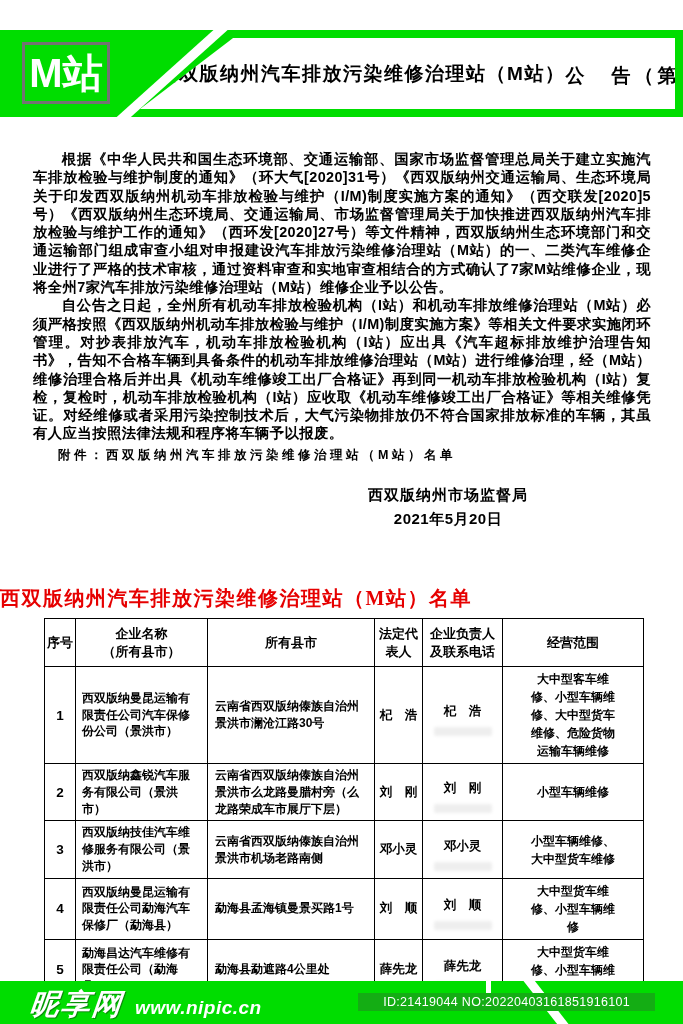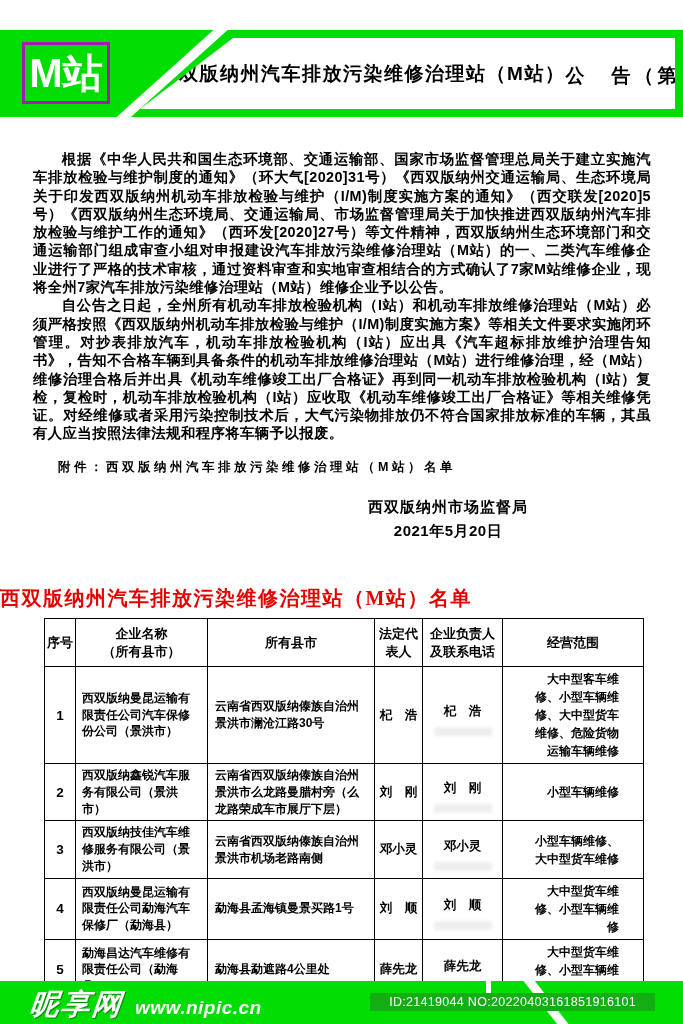--- a/index.html
+++ b/index.html
@@ -7,21 +7,21 @@
   .page {
     position:relative; width:683px; height:1024px; margin:0 auto;
     background:#ffffff; overflow:hidden;
     font-family:"Liberation Sans", sans-serif; color:#000;
   }
 
   
   .header-band { position:absolute; top:30px; left:0; width:683px; height:87px; background:var(--green); }
   .logo-box {
     position:absolute; left:22px; top:12px; width:88px; height:62px;
-    border:3px solid #a21caf; display:flex; align-items:center; justify-content:center;
+    border:3px solid #737373; display:flex; align-items:center; justify-content:center;
   }
   .logo-box span { color:#fff; font-size:40px; font-weight:bold; line-height:1; }
   .diag-stripe {
     position:absolute; left:112px; top:0; width:118px; height:100%;
     background:#fff; clip-path:polygon(86% 0, 98% 0, 16% 100%, 4% 100%);
   }
   .title-panel {
     position:absolute; left:140px; top:8px; right:8px; bottom:8px; background:#fff;
     clip-path:polygon(17.4% 0, 100% 0, 100% 100%, 0 100%);
     display:flex; flex-direction:row; align-items:center; justify-content:center;
@@ -30,21 +30,21 @@
   .title-panel .t1 { font-size:19px; font-weight:bold; letter-spacing:1.5px; white-space:nowrap; }
   .title-panel .t2 { font-size:19px; font-weight:bold; letter-spacing:4px; margin-top:5px; white-space:nowrap; }
 
   
   .doc-body { position:absolute; top:150px; left:33px; width:618px; }
   .para {
     font-size:14.4px; font-weight:bold; line-height:18.3px; letter-spacing:0.4px;
     text-align:justify; text-indent:2em;
   }
   .attachment {
-    margin-top:16px; font-size:12.5px; font-weight:bold; letter-spacing:3.5px; text-indent:2em;
+    margin-top:4px; font-size:12.5px; font-weight:bold; letter-spacing:3.5px; text-indent:2em;
     white-space:nowrap;
   }
   .sig-block { margin-top:22px; font-size:15px; font-weight:bold; letter-spacing:1px; }
   .sig1 { display:flex; margin-left:236px; gap:32px; white-space:nowrap; }
   .sig2, .sig3 { width:100%; text-align:center; transform:translateX(106px); margin-top:5px; white-space:nowrap; }
   .sig3 { letter-spacing:0.5px; }
 
   
   .table-title {
     position:absolute; top:585px; left:0; width:683px; 
@@ -61,35 +61,35 @@
     border:1.6px solid #000; font-weight:bold; vertical-align:middle;
   }
   .list-table th {
     font-size:13px; line-height:1.35; padding:6px 2px; white-space:pre-line; height:44px;
   }
   .cell-no   { text-align:center; font-size:13.5px; }
   .cell-name { font-size:12px; line-height:1.4; padding:3px 6px; text-align:left; }
   .cell-addr { font-size:12px; line-height:1.4; padding:3px 7px; text-align:left; }
   .cell-rep  { text-align:center; font-size:12.5px; white-space:nowrap; }
   .cell-mgr  { text-align:center; font-size:12.5px; vertical-align:top; padding-top:9px; white-space:nowrap; }
-  .cell-scope{ font-size:12px; line-height:1.5; padding:3px 24px; text-align:right; }
+  .cell-scope{ font-size:12px; line-height:1.5; padding:3px 24px; text-align:center; }
   .smudge { width:58px; height:9px; margin:7px auto 0; background:#9a9a9a; opacity:0.16; filter:blur(1.5px); border-radius:2px; }
   .r-h1 td { height:58px; }  .r-h2 td { height:52px; }  .r-h3 td { height:46px; }
   .r-h4 td { height:56px; }  .r-h5 td { height:46px; }  .r-h6 td { height:60px; }
 
   
   .footer { position:absolute; left:0; bottom:0; width:683px; height:43px; background:var(--green); overflow:hidden; }
   .footer-diag { position:absolute; left:545px; top:-14px; width:9px; height:80px; background:#fff; transform:rotate(-38deg); }
   .footer-tick { position:absolute; left:486px; top:0; width:5px; height:12px; background:#fff; }
   .nipic { position:absolute; left:30px; top:4px; display:flex; align-items:baseline; gap:12px; color:#fff; font-style:italic; }
   .nipic .brand { font-size:29px; font-weight:bold; letter-spacing:2px; transform:skewX(-6deg); text-shadow:1px 1px 0 #0a8a0a; }
   .nipic .url { font-size:19px; font-weight:bold; letter-spacing:0.5px; }
   .id-badge {
     position:absolute; right:28px; top:12px; background:var(--badge-green); color:#fff;
-    font-size:12.5px; padding:2px 19px; letter-spacing:0.3px; white-space:nowrap;
+    font-size:12.5px; padding:2px 25px; letter-spacing:0.3px; white-space:nowrap;
   }
 </style>
 </head>
 <body>
 
 <div class="page">
 
   <div class="header-band">
     <div class="logo-box">
       <span>M站</span>

